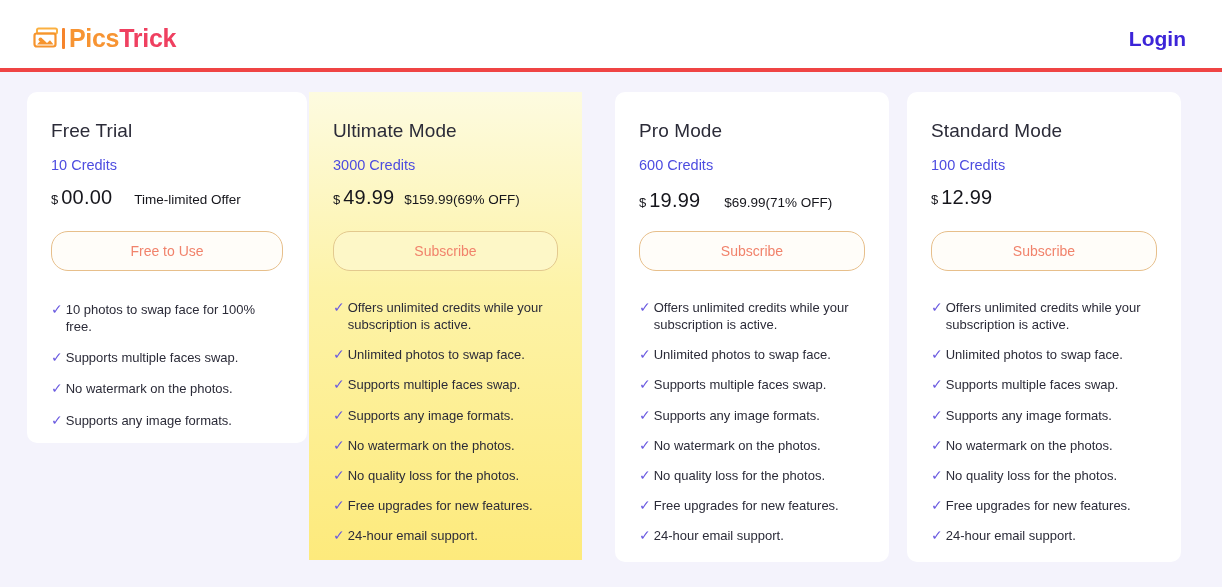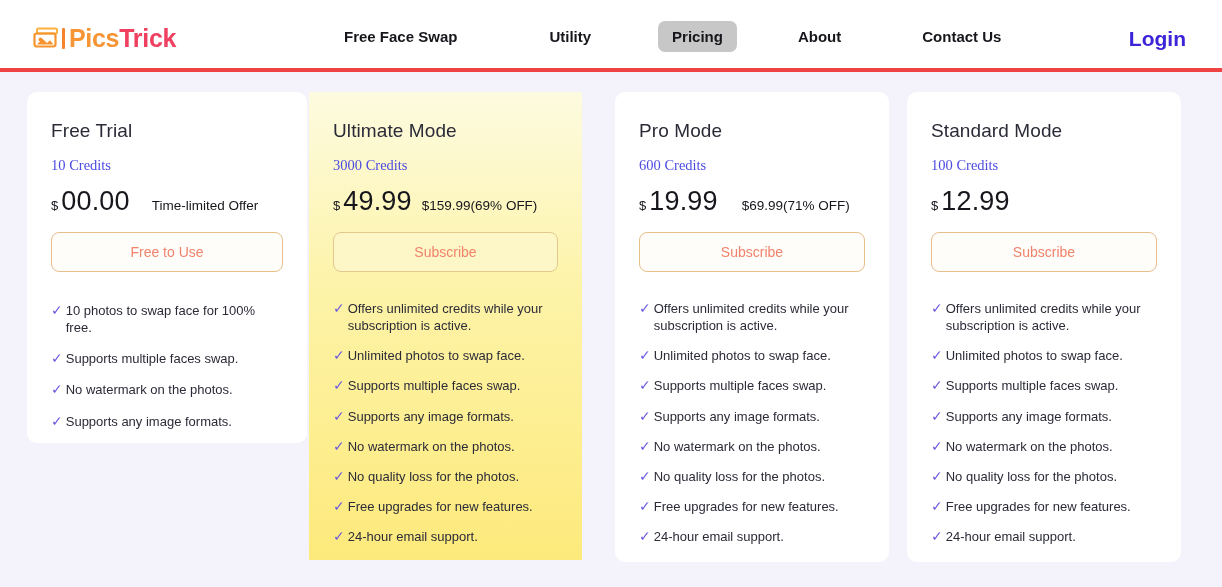--- a/index.html
+++ b/index.html
@@ -106,36 +106,35 @@
     font-size: 19px;
     color: #2b2b38;
     font-weight: normal;
     letter-spacing: 0.1px;
     margin-bottom: 15px;
   }
   .card-credits {
     font-size: 14.5px;
     color: #4d4ce0;
     margin-bottom: 14px;
-    font-family: Liberation Serif, serif;
   }
 
   .price-row {
     display: flex;
     align-items: baseline;
     height: 30px;
     margin-bottom: 14px;
   }
   .currency {
     font-size: 13px;
     color: #16161c;
     margin-right: 3px;
   }
   .price-amount {
-    font-size: 27px;
+    font-size: 20px;
     color: #16161c;
     letter-spacing: 0.2px;
     line-height: 1;
     text-align: right;
   }
   .price-note {
     font-size: 13.5px;
     color: #16161c;
     margin-left: 22px;
     white-space: nowrap;
@@ -143,21 +142,21 @@
   .card-1 .price-note { margin-left: 10px; }
   .card-2 .price-note { margin-left: 24px; margin-top: 8px; }
 
   .cta {
     display: block;
     width: 100%;
     height: 40px;
     line-height: 38px;
     text-align: center;
     border: 1px solid #e7bf8b;
-    border-radius: 8px;
+    border-radius: 17px;
     background: #fffdf9;
     color: #f1836c;
     font-size: 14px;
     cursor: pointer;
     font-family: "Liberation Sans", sans-serif;
   }
   .card-1 .cta { background: #fdf7c7; border-color: #e3c98e; }
 
   .features {
     list-style: none;
@@ -192,27 +191,20 @@
       <rect x="1.5" y="6.5" width="21" height="13" rx="2.2" fill="none" stroke="#f6942e" stroke-width="2.2"></rect>
       <circle cx="7.5" cy="12.5" r="2" fill="#f6942e"></circle>
       <path d="M4 17.5 L9.5 11.8 L14 16 L17 13.2 L20.5 17.5 Z" fill="#f6942e"></path>
     </svg>
     <div class="logo-bar"></div>
     <span class="logo-text">
       <span class="logo-pics">Pics</span><span class="logo-trick">Trick</span>
     </span>
   </div>
 
-  <div class="nav">
-    <div class="nav-item spacer-1">Free Face Swap</div>
-    <div class="nav-item spacer-2">Utility</div>
-    <div class="nav-item active spacer-3">Pricing</div>
-    <div class="nav-item spacer-4">About</div>
-    <div class="nav-item">Contact Us</div>
-  </div>
 
   <div class="login">Login</div>
 </div>
 
 <div class="cards">
 
   <div class="card card-0">
     <div class="card-title">Free Trial</div>
     <div class="card-credits">10 Credits</div>
     <div class="price-row">

